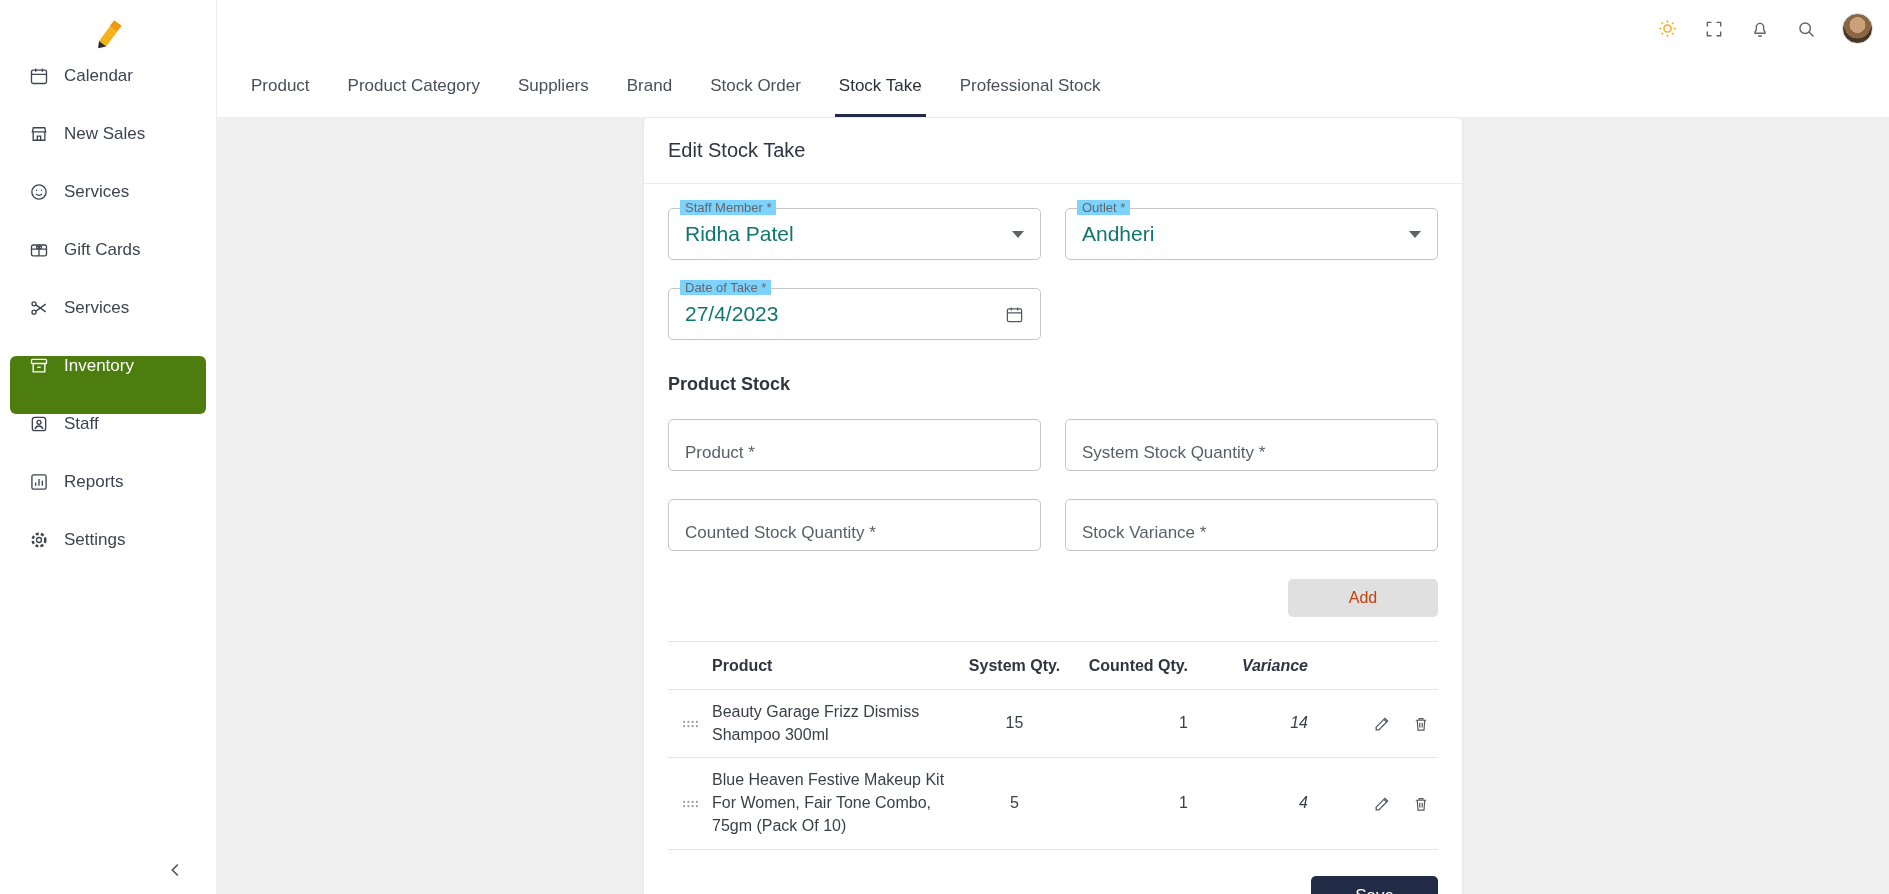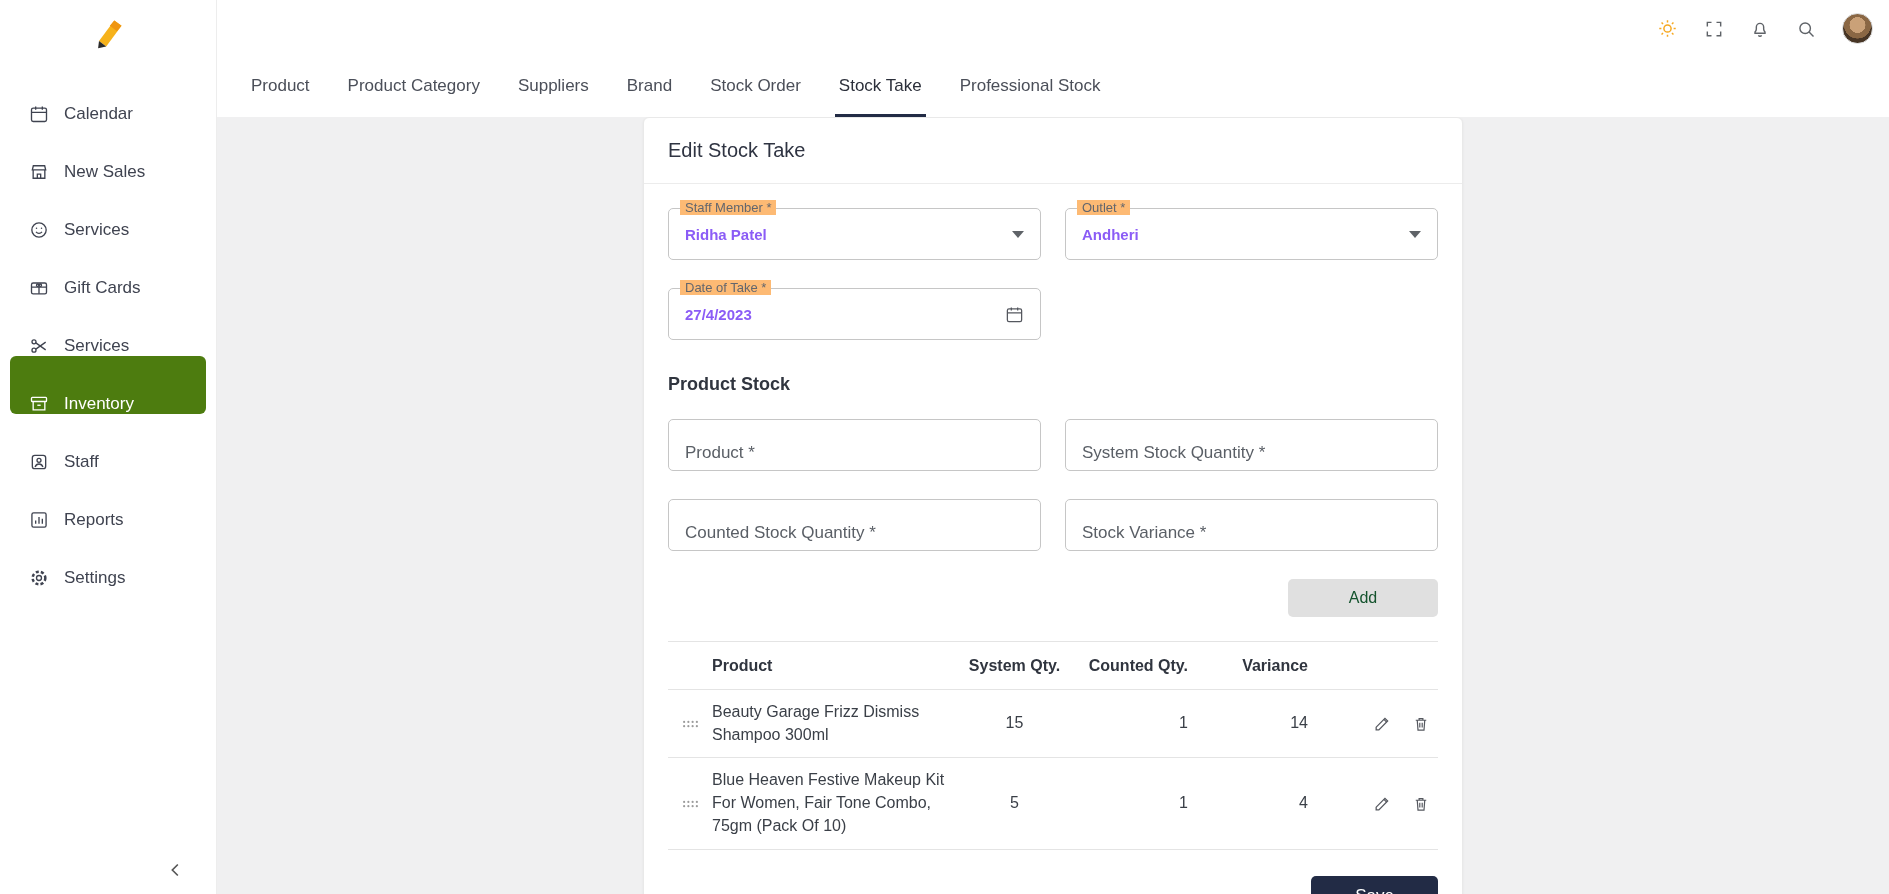--- a/index.html
+++ b/index.html
@@ -12,21 +12,21 @@
   }
   
   .sidebar {
     width:217px; background:#fff; border-right:1px solid #ededed;
     display:flex; flex-direction:column; position:relative; flex-shrink:0;
   }
   .logo-wrap { height:66px; display:flex; align-items:center; justify-content:center; }
   .nav { display:flex; flex-direction:column; }
   .nav-item {
     height:58px; margin:0 10px; border-radius:6px;
-    display:flex; align-items:flex-end; gap:15px; padding-left:19px;
+    display:flex; align-items:flex-start; gap:15px; padding-left:19px;
     font-size:17px; color:#3f4350; cursor:pointer; user-select:none;
   }
   .nav-item svg { flex-shrink:0; }
   .nav-item.active { background:#4d7c0f; color:#fff; }
   .collapse-btn {
     position:absolute; bottom:10px; right:26px; color:#555;
     width:28px; height:28px; display:flex; align-items:center; justify-content:center; cursor:pointer;
   }
   
   .main { flex:1; display:flex; flex-direction:column; min-width:0; }
@@ -57,49 +57,49 @@
     box-shadow:0 1px 3px rgba(0,0,0,.05);
   }
   .card-title { padding:21px 24px; font-size:20px; font-weight:500; color:#2f3442; border-bottom:1px solid #ececec; }
   .card-body { padding:24px 24px 18px; }
   .grid2 { display:grid; grid-template-columns:1fr 1fr; column-gap:24px; row-gap:28px; }
   .field {
     position:relative; height:52px; border:1px solid #c6c6c6; border-radius:5px;
     display:flex; align-items:center; padding:0 16px; background:#fff; cursor:pointer;
   }
   .float-label {
-    position:absolute; top:-9px; left:11px; background:#fdba74; padding:0 5px;
+    position:absolute; top:-9px; left:11px; background:#7dd3fc; padding:0 5px;
     font-size:13px; color:#63666d; white-space:nowrap;
   }
-  .field-value { font-size:15px; color:#8b5cf6;font-weight:bold; }
+  .field-value { font-size:21px; color:#0f766e; }
   .caret-down {
     margin-left:auto; width:0; height:0;
     border-left:6px solid transparent; border-right:6px solid transparent; border-top:7px solid #5f6368;
   }
   .field input {
     border:none; outline:none; width:100%; font-size:17px; color:#33373f;
     font-family:"Liberation Sans", sans-serif; background:transparent;margin-top:16px;
   }
   .field input::placeholder { color:#5a5f66; opacity:1; }
   .section-title { margin:34px 0 24px; font-size:18px; font-weight:700; color:#30353f; }
   .add-row { display:flex; justify-content:flex-end; margin-top:28px; }
   .btn-add {
-    width:150px; height:38px; background:#e0e0e0; color:#14532d; border:none;
+    width:150px; height:38px; background:#e0e0e0; color:#c2410c; border:none;
     border-radius:5px; font-size:16px; font-family:"Liberation Sans", sans-serif; cursor:default;
   }
   
   .stock-table { margin-top:24px; border-top:1px solid #e4e4e4; }
   .t-row { display:flex; align-items:center; border-bottom:1px solid #e4e4e4; }
   .t-head { height:48px; font-weight:700; font-size:16px; color:#30353f; }
   .t-body { padding:11px 0; font-size:16px; color:#3a3f47; line-height:1.42; }
   .c-handle { width:44px; display:flex; justify-content:center; align-items:center; }
   .c-product { width:250px; padding-right:14px; }
   .c-sys { width:105px; text-align:center; }
   .c-counted { width:121px; text-align:right; }
-  .c-var { width:120px; text-align:right; }
+  .c-var { width:120px; text-align:right;font-style:italic; }
   .c-actions { flex:1; display:flex; justify-content:flex-end; align-items:center; gap:20px; padding-right:8px; }
   .row-icon { color:#55585f; display:flex; cursor:pointer; }
   .drag-handle { cursor:grab; display:flex; }
   
   .footer-actions { display:flex; justify-content:flex-end; align-items:center; gap:38px; margin-top:26px; padding-bottom:4px; }
   .btn-save {
     width:127px; height:40px; background:#222b45; color:#fff; border:none; border-radius:5px;
     font-size:17px; font-family:"Liberation Sans", sans-serif; cursor:pointer;
   }
 </style>

